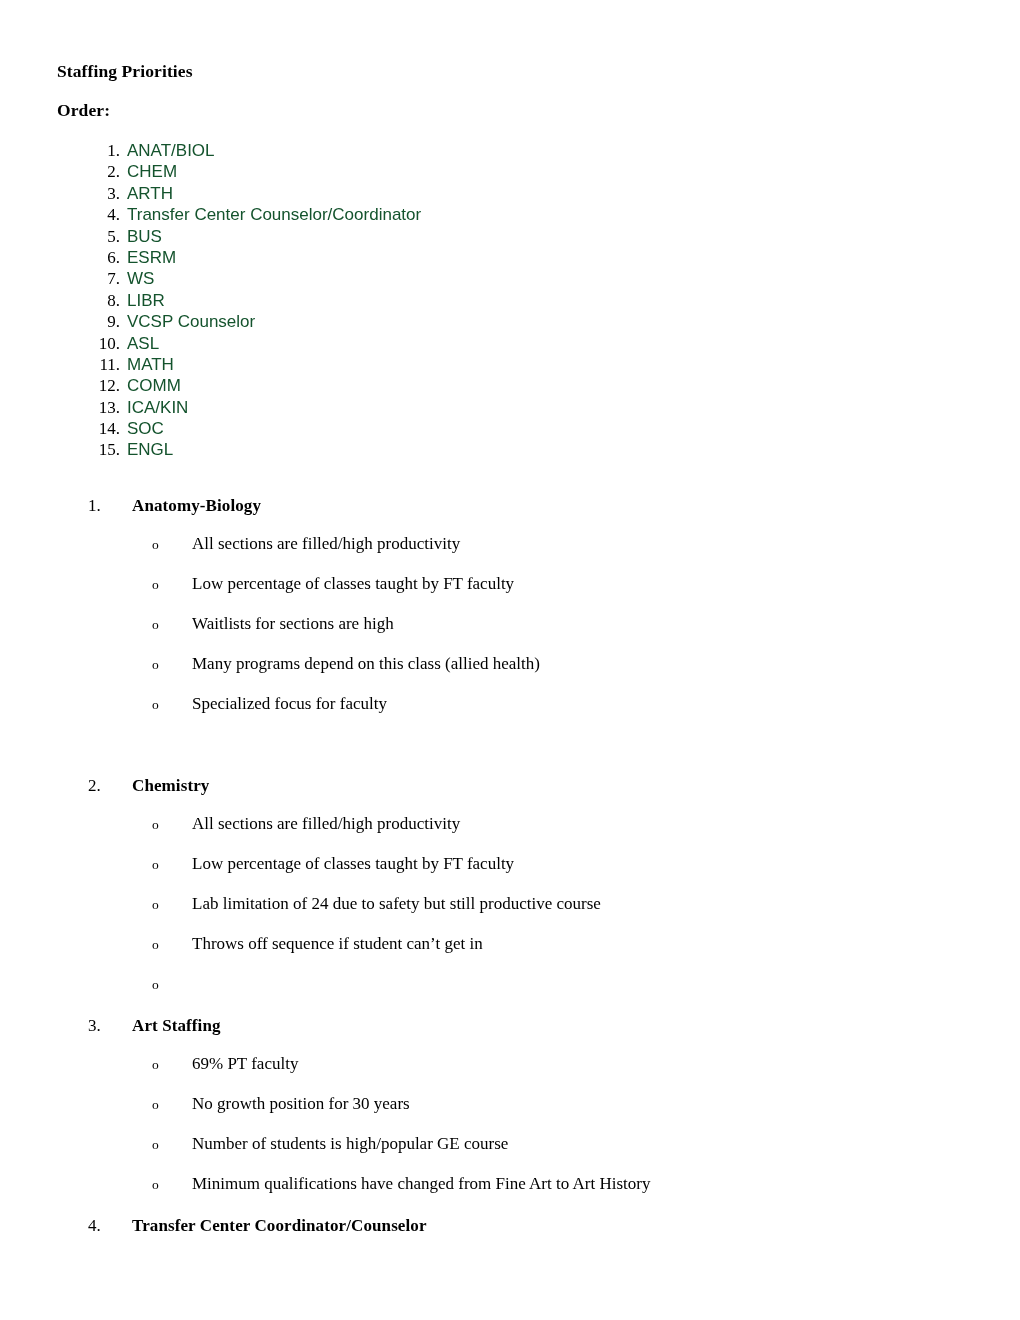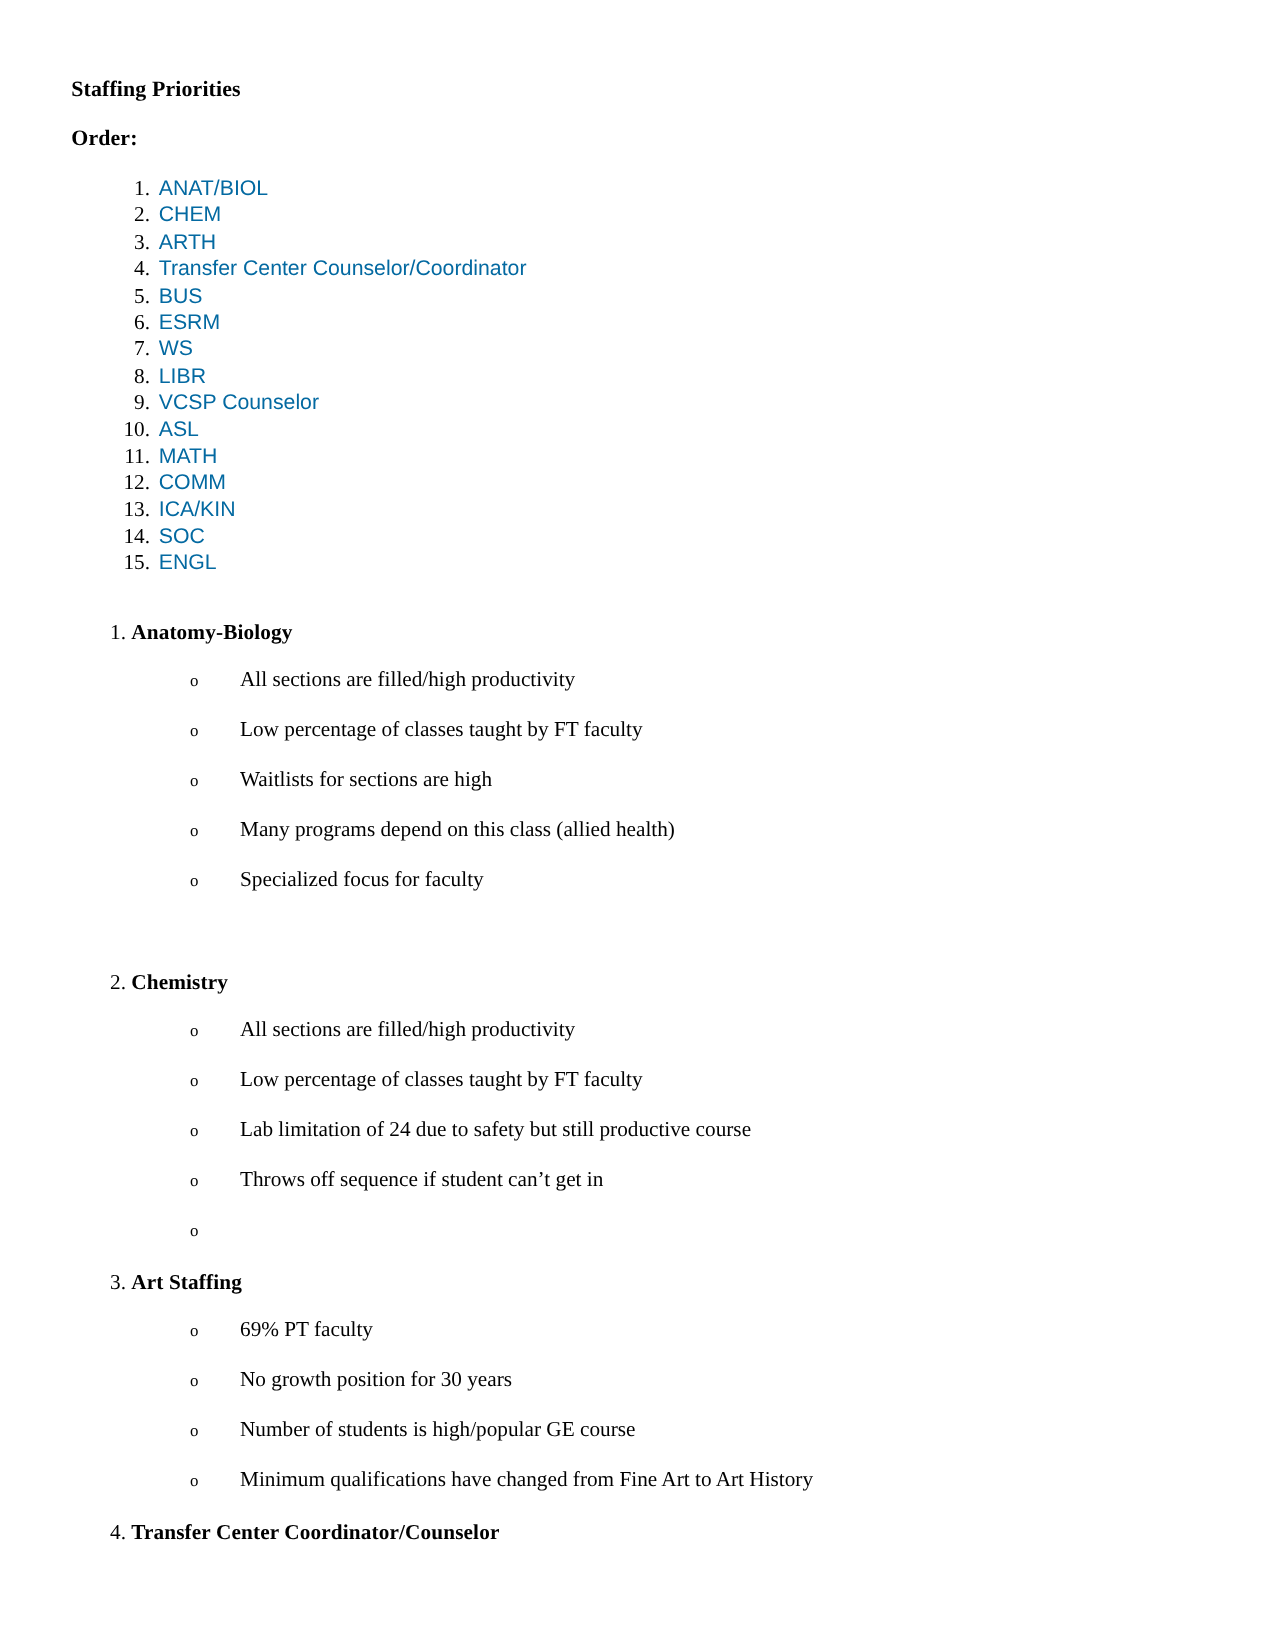--- a/index.html
+++ b/index.html
@@ -59,21 +59,21 @@
     text-align: right;
     font-family: "Liberation Serif", "DejaVu Serif", serif;
     font-size: 17px;
     color: #000;
   }
   .order-text {
     position: absolute;
     left: 127px;
     font-family: "Liberation Sans", "DejaVu Sans", sans-serif;
     font-size: 17px;
-    color: #0369a1;
+    color: #14532d;
   }
 
   
   .section {
     position: absolute;
     left: 0;
     width: 1020px;
   }
   .section-head {
     position: relative;
@@ -84,21 +84,21 @@
   .section-num {
     position: absolute;
     left: 88px;
     width: 26px;
     text-align: left;
     font-family: "Liberation Serif", "DejaVu Serif", serif;
     font-size: 17px;
   }
   .section-title {
     position: absolute;
-    left: 105px;
+    left: 132px;
     font-family: "Liberation Serif", "DejaVu Serif", serif;
     font-weight: bold;
     font-size: 17px;
     letter-spacing: 0.1px;
   }
 
   .bullets {
     position: relative;
     margin-top: 14px;
   }

